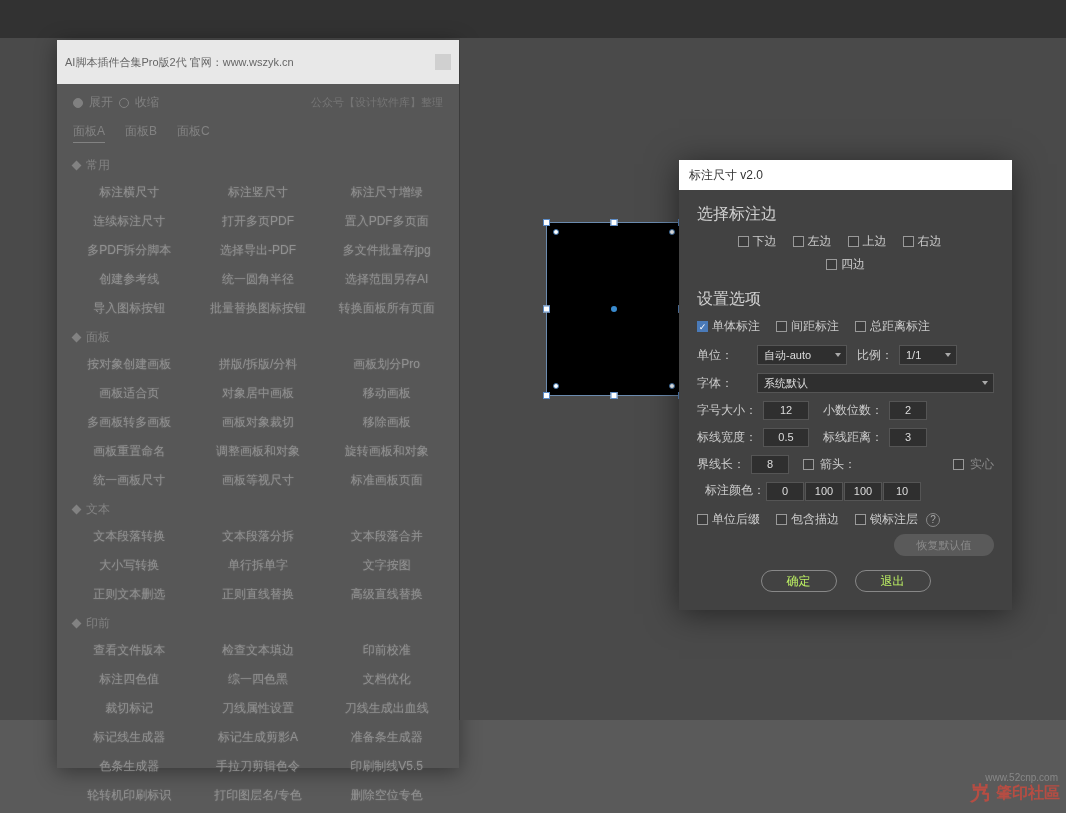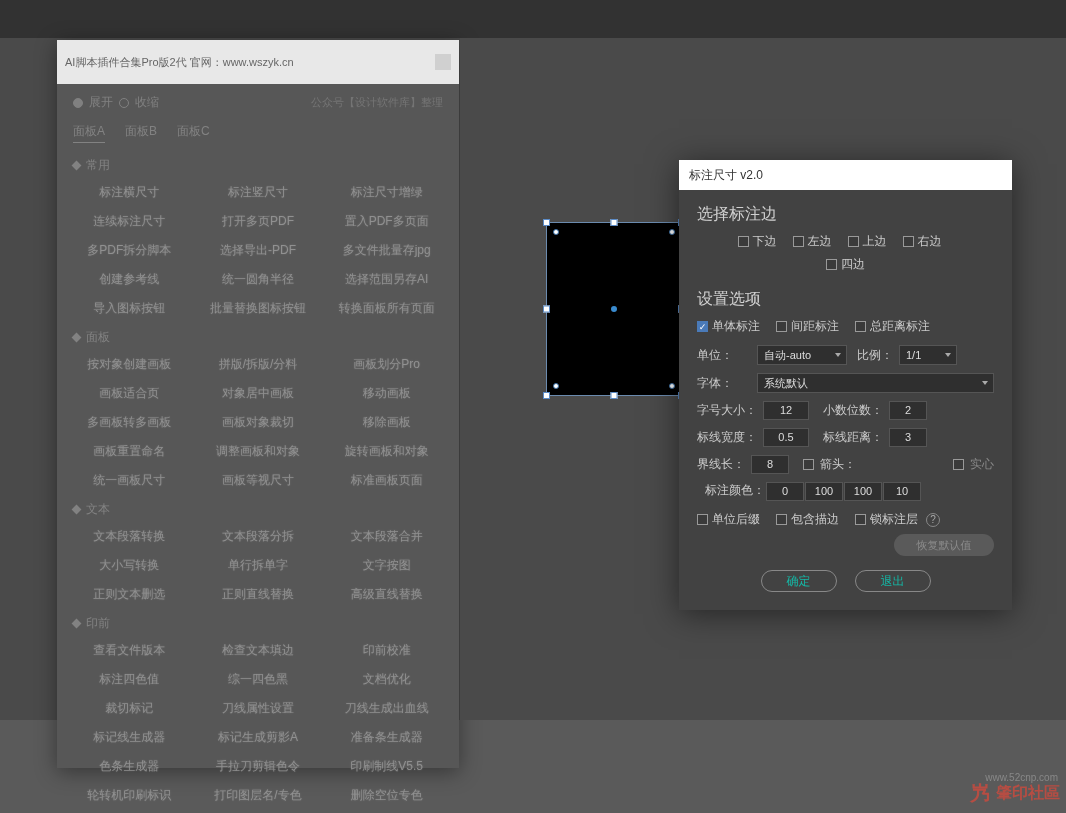--- a/index.html
+++ b/index.html
@@ -51,21 +51,21 @@
 .sel.wide { flex: 1; }
 .num-input { background: #2f2f2f; border: 1px solid #555; color: #ddd; padding: 2px 4px; font-size: 11px; width: 46px; height: 19px; text-align: center; }
 .num-input.sm { width: 38px; }
 
 .color-row { display: flex; align-items: flex-start; gap: 1px; margin: 8px 8px; }
 .reset-btn-wrap { display: flex; justify-content: flex-end; margin: 6px 0 10px; }
 .reset-btn { width: 100px; height: 22px; border-radius: 11px; background: #5a5a5a; color: #8a8a8a; font-size: 11px; display: flex; align-items: center; justify-content: center; filter: blur(0.3px); }
 .help-icon { width: 14px; height: 14px; border: 1px solid #888; border-radius: 50%; display: inline-flex; align-items: center; justify-content: center; font-size: 10px; color: #aaa; margin-left: 4px; }
 
 .dlg-buttons { display: flex; justify-content: center; gap: 18px; margin-top: 14px; }
-.dlg-btn { width: 76px; height: 22px; border: 1px solid #888; border-radius: 11px; background: #424242; color: #14b8a6; font-size: 12px; display: flex; align-items: center; justify-content: center; cursor: pointer; }
+.dlg-btn { width: 76px; height: 22px; border: 1px solid #888; border-radius: 11px; background: #424242; color: #bef264; font-size: 12px; display: flex; align-items: center; justify-content: center; cursor: pointer; }
 
 .watermark { position: absolute; right: 6px; bottom: 6px; display: flex; align-items: center; gap: 6px; opacity: 0.85; }
 .wm-icon { font-size: 20px; color: #c74b3f; font-weight: bold; }
 .wm-text { font-size: 16px; color: #c74b3f; font-weight: bold; }
 .wm-url { position: absolute; right: 8px; bottom: 30px; font-size: 10px; color: #888; }
 
 .bottom-strip { position: absolute; left: 0; right: 0; bottom: 0; height: 93px; background: #5a5a5a; }
 </style>
 </head>
 <body>

